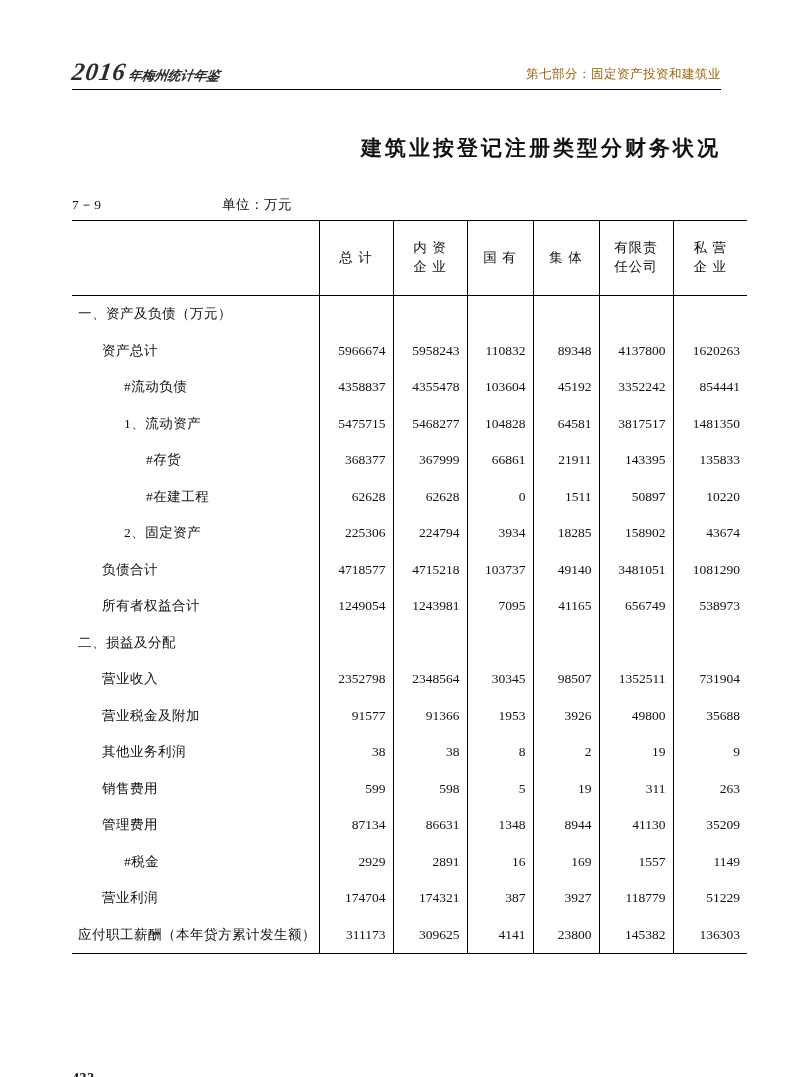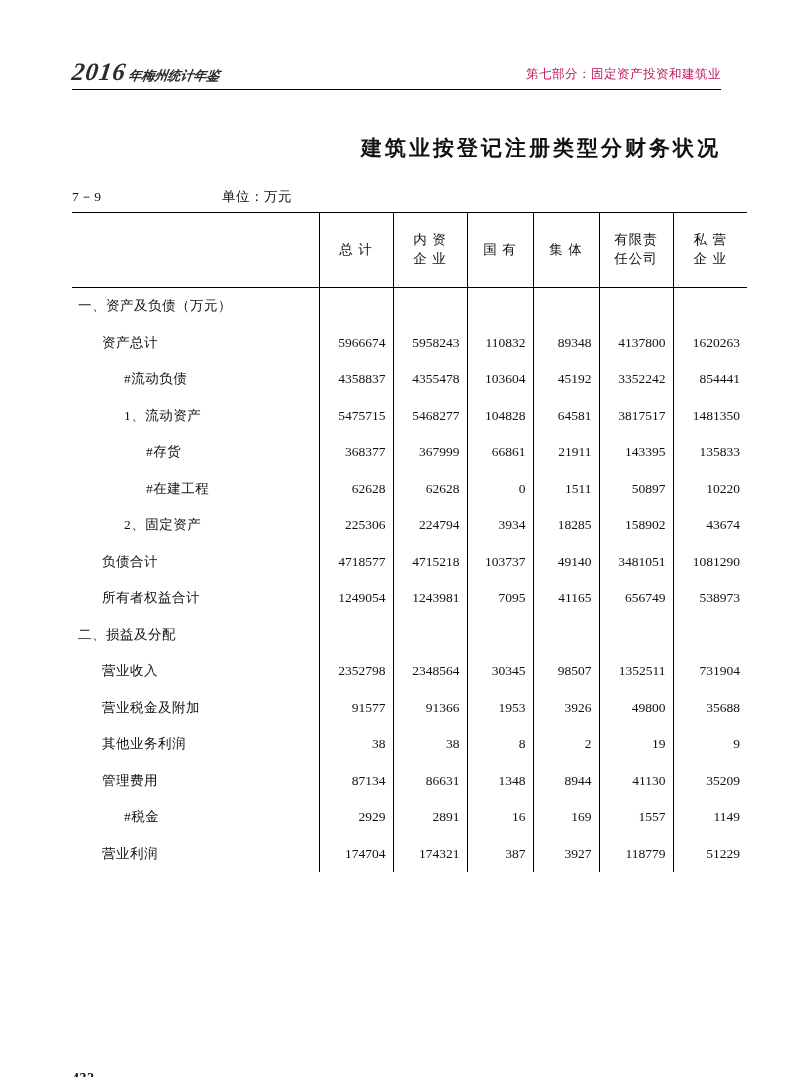--- a/index.html
+++ b/index.html
@@ -47,21 +47,21 @@
   .header-logo .year {
     font-size: 25px;
   }
   .header-logo .sub {
     font-size: 13px;
     font-weight: bold;
     letter-spacing: 0;
   }
   .header-right {
     font-size: 12.5px;
-    color: #be185d;
+    color: #a16207;
     letter-spacing: 0.5px;
     padding-bottom: 3px;
   }
   .header-rule {
     border-bottom: 1.6px solid #000;
     margin-top: 3px;
   }
 
   
   .title {
@@ -71,21 +71,21 @@
     letter-spacing: 3px;
     margin-top: 44px;
     margin-bottom: 6px;
   }
 
   
   .meta {
     display: flex;
     align-items: baseline;
     font-size: 13.5px;
-    margin-top: 26px;
+    margin-top: 34px;
     margin-bottom: 6px;
   }
   .meta .code { width: 150px; letter-spacing: 1px; }
   .meta .year-note { flex: 1; text-align: center; letter-spacing: 1px; }
   .meta .unit { width: 150px; text-align: left; letter-spacing: 0.5px; }
 
   
   table.fin {
     width: 100%;
     border-collapse: collapse;
@@ -312,20 +312,29 @@
         <tr>
           <td class="lbl i1">其他业务利润</td>
           <td class="num vline">38</td>
           <td class="num vline">38</td>
           <td class="num vline">8</td>
           <td class="num vline">2</td>
           <td class="num vline">19</td>
           <td class="num vline">9</td>
         </tr>
         <tr>
+          <td class="lbl i1">销售费用</td>
+          <td class="num vline">599</td>
+          <td class="num vline">598</td>
+          <td class="num vline">5</td>
+          <td class="num vline">19</td>
+          <td class="num vline">311</td>
+          <td class="num vline">263</td>
+        </tr>
+        <tr>
           <td class="lbl i1">管理费用</td>
           <td class="num vline">87134</td>
           <td class="num vline">86631</td>
           <td class="num vline">1348</td>
           <td class="num vline">8944</td>
           <td class="num vline">41130</td>
           <td class="num vline">35209</td>
         </tr>
         <tr>
           <td class="lbl i2">#税金</td>
@@ -338,17 +347,26 @@
         </tr>
         <tr>
           <td class="lbl i1">营业利润</td>
           <td class="num vline">174704</td>
           <td class="num vline">174321</td>
           <td class="num vline">387</td>
           <td class="num vline">3927</td>
           <td class="num vline">118779</td>
           <td class="num vline">51229</td>
         </tr>
+        <tr class="bottomline">
+          <td class="lbl i0">应付职工薪酬（本年贷方累计发生额）</td>
+          <td class="num vline">311173</td>
+          <td class="num vline">309625</td>
+          <td class="num vline">4141</td>
+          <td class="num vline">23800</td>
+          <td class="num vline">145382</td>
+          <td class="num vline">136303</td>
+        </tr>
       </tbody>
   </table>
 
   <div class="footer">432</div>
 </div>
 
 </body></html>

